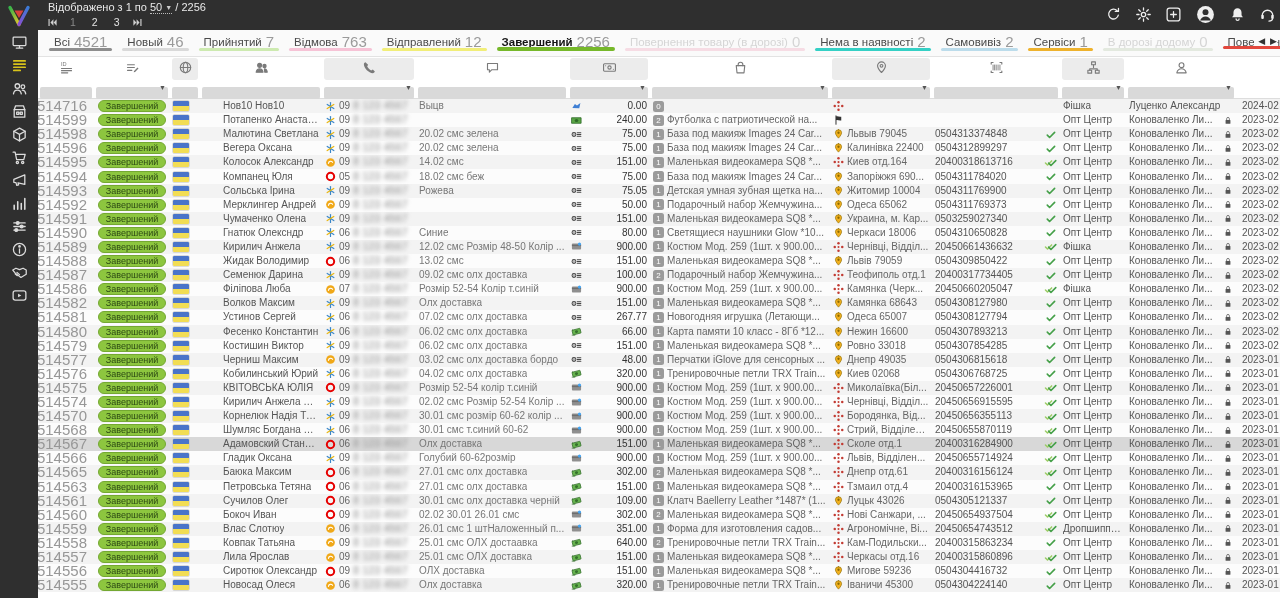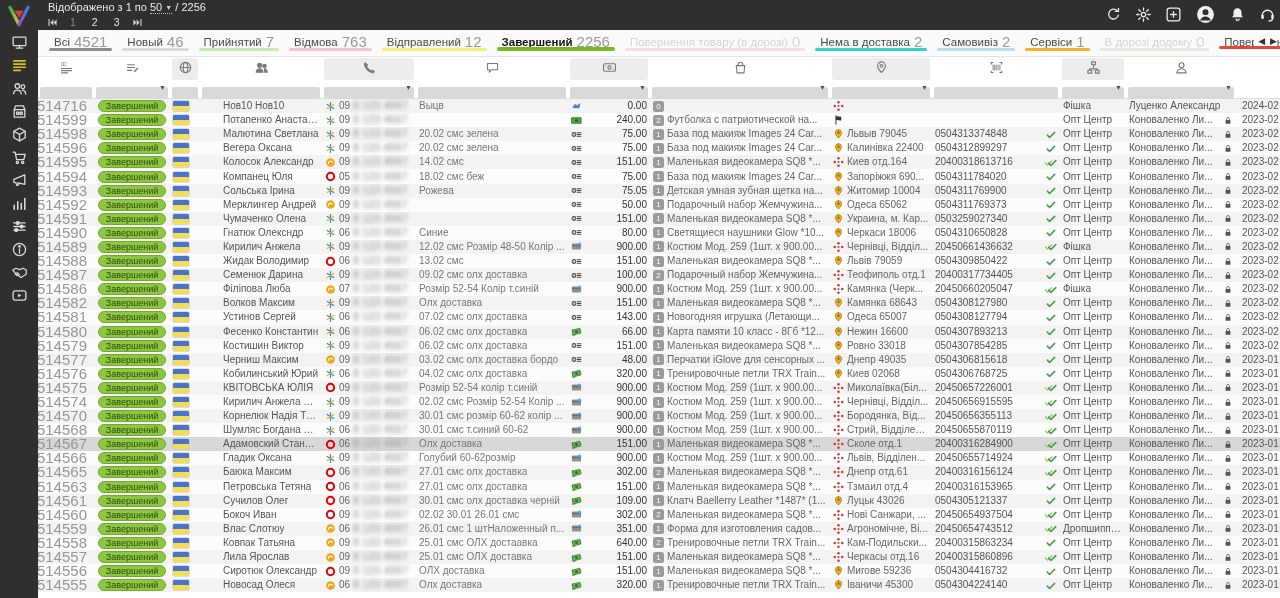--- a/index.html
+++ b/index.html
@@ -281,21 +281,21 @@
         <span class="tab-label">Завершений</span>
         <span class="tab-count">2256</span>
         <span class="tab-underline" style="background:#76b82a"></span>
       </div>
       <div class="tab muted">
         <span class="tab-label">Повернення товару (в дорозі)</span>
         <span class="tab-count">0</span>
         <span class="tab-underline" style="background:#f6dce4"></span>
       </div>
       <div class="tab">
-        <span class="tab-label">Нема в доставка</span>
+        <span class="tab-label">Нема в наявності</span>
         <span class="tab-count">2</span>
         <span class="tab-underline" style="background:#35d0c5"></span>
       </div>
       <div class="tab">
         <span class="tab-label">Самовивіз</span>
         <span class="tab-count">2</span>
         <span class="tab-underline" style="background:#bcdceb"></span>
       </div>
       <div class="tab">
         <span class="tab-label">Сервіси</span>
@@ -1539,21 +1539,21 @@
             <span class="trunc">07.02 смс олх доставка</span>
           </div>
           <div class="c c-money">
             <span class="payic">
               <svg viewBox="0 0 24 24" fill="none" stroke="currentColor" stroke-width="1.8" stroke-linecap="round" stroke-linejoin="round">
                 <circle cx="6.5" cy="12" r="4.2" stroke="#444" stroke-width="2.2"></circle>
                 <path d="M6.5 9.8v4.4" stroke="#444" stroke-width="1.6"></path>
                 <path d="M13.5 8h8M13.5 12h8M13.5 16h8" stroke="#444" stroke-width="2.2"></path>
               </svg>
             </span>
-            <span class="price">143.00</span>
+            <span class="price">267.77</span>
           </div>
           <div class="c c-product">
             <span class="qty">1</span>
             <span class="pname trunc">Новогодняя игрушка (Летающи...</span>
           </div>
           <div class="c c-loc">
             <span class="locic">
               <svg viewBox="0 0 24 24" fill="none" stroke="currentColor" stroke-width="1.8" stroke-linecap="round" stroke-linejoin="round">
                 <path d="M12 2.5a6.8 6.8 0 0 1 6.8 6.8C18.8 14 12 21 12 21S5.2 14 5.2 9.3A6.8 6.8 0 0 1 12 2.5z" fill="#f2b01e" stroke="#8a6a00" stroke-width="1.4"></path>
                 <circle cx="12" cy="9.3" r="2.5" fill="#8a6a00" stroke="none"></circle>

